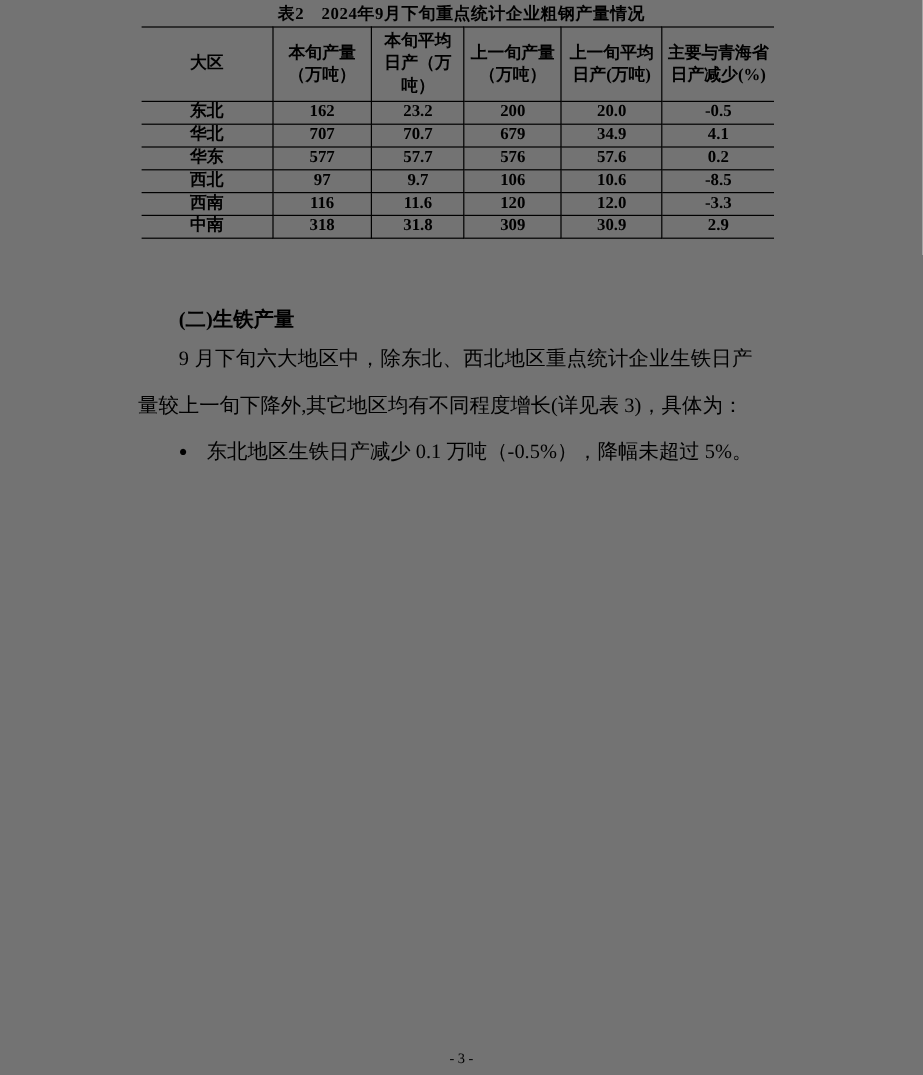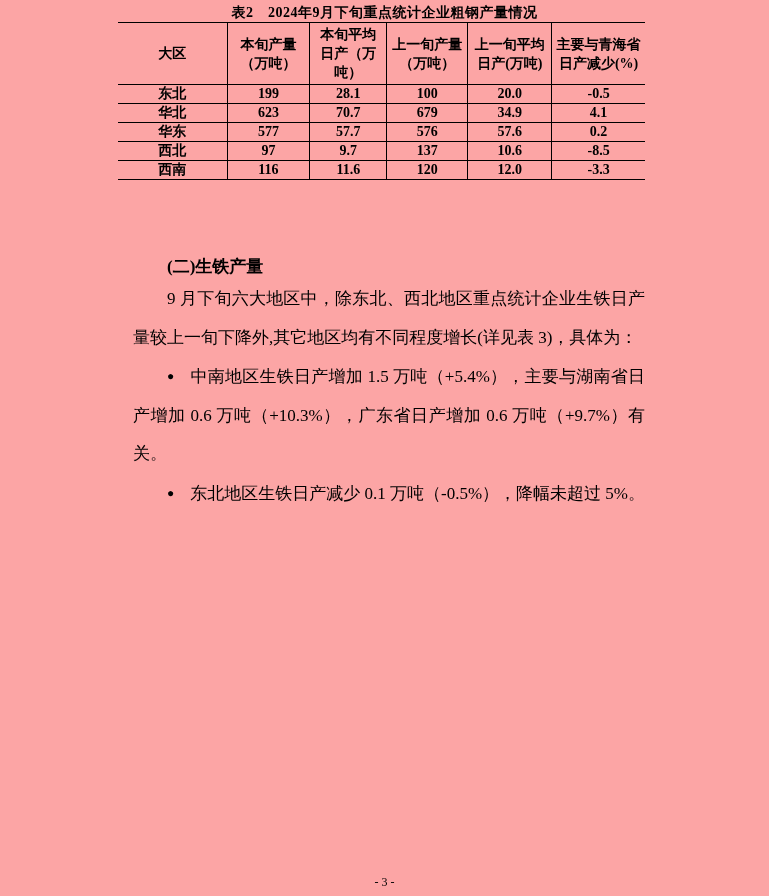--- a/index.html
+++ b/index.html
@@ -2,21 +2,21 @@
 <html><head>
 <meta charset="utf-8">
 <style>
   * { box-sizing: border-box; margin: 0; padding: 0; }
   html, body { background: #ffffff; }
   .page {
     position: relative;
     width: 769px;
     height: 896px;
     margin: 0 auto;
-    background: #fca5a5;
+    background: #737373;
     overflow: hidden;
     font-family: "Liberation Serif", serif;
     color: #000000;
   }
   .doc-title {
     margin-top: 4px;
     text-align: center;
     font-size: 14px;
     font-weight: bold;
     line-height: 18px;
@@ -50,21 +50,21 @@
     padding: 2px 3px;
   }
   table.data-table tbody td {
     height: 19px;
     line-height: 18px;
     padding: 0 2px;
     white-space: nowrap;
   }
   .content {
     position: absolute;
-    left: 133px;
+    left: 115px;
     top: 222px;
     width: 512px;
   }
   .section-heading {
     margin-top: 32px;
     text-indent: 2em;
     font-size: 17px;
     font-weight: bold;
     line-height: 26px;
   }
@@ -112,66 +112,73 @@
             <th>本旬产量（万吨）</th>
             <th>本旬平均日产（万吨）</th>
             <th>上一旬产量（万吨）</th>
             <th>上一旬平均日产(万吨)</th>
             <th>主要与青海省日产减少(%)</th>
           </tr>
       </thead>
       <tbody>
           <tr>
             <td>东北</td>
-            <td>199</td>
-            <td>28.1</td>
-            <td>100</td>
+            <td>162</td>
+            <td>23.2</td>
+            <td>200</td>
             <td>20.0</td>
             <td>-0.5</td>
           </tr>
           <tr>
             <td>华北</td>
-            <td>623</td>
+            <td>707</td>
             <td>70.7</td>
             <td>679</td>
             <td>34.9</td>
             <td>4.1</td>
           </tr>
           <tr>
             <td>华东</td>
             <td>577</td>
             <td>57.7</td>
             <td>576</td>
             <td>57.6</td>
             <td>0.2</td>
           </tr>
           <tr>
             <td>西北</td>
             <td>97</td>
             <td>9.7</td>
-            <td>137</td>
+            <td>106</td>
             <td>10.6</td>
             <td>-8.5</td>
           </tr>
           <tr>
             <td>西南</td>
             <td>116</td>
             <td>11.6</td>
             <td>120</td>
             <td>12.0</td>
             <td>-3.3</td>
           </tr>
+          <tr>
+            <td>中南</td>
+            <td>318</td>
+            <td>31.8</td>
+            <td>309</td>
+            <td>30.9</td>
+            <td>2.9</td>
+          </tr>
         </tbody>
     </table>
   </div>
 
   <div class="content">
     <h2 class="section-heading">(二)生铁产量</h2>
     <p class="para">9 月下旬六大地区中，除东北、西北地区重点统计企业生铁日产量较上一旬下降外,其它地区均有不同程度增长(详见表 3)，具体为：</p>
     <div>
-        <p class="para"><span class="bullet-glyph">●</span><span>中南地区生铁日产增加 1.5 万吨（+5.4%），主要与湖南省日产增加 0.6 万吨（+10.3%），广东省日产增加 0.6 万吨（+9.7%）有关。</span></p>
         <p class="para"><span class="bullet-glyph">●</span><span>东北地区生铁日产减少 0.1 万吨（-0.5%），降幅未超过 5%。</span></p>
       </div>
   </div>
 
   <div class="footer">- 3 -</div>
 
 </div>
 
 </body></html>

